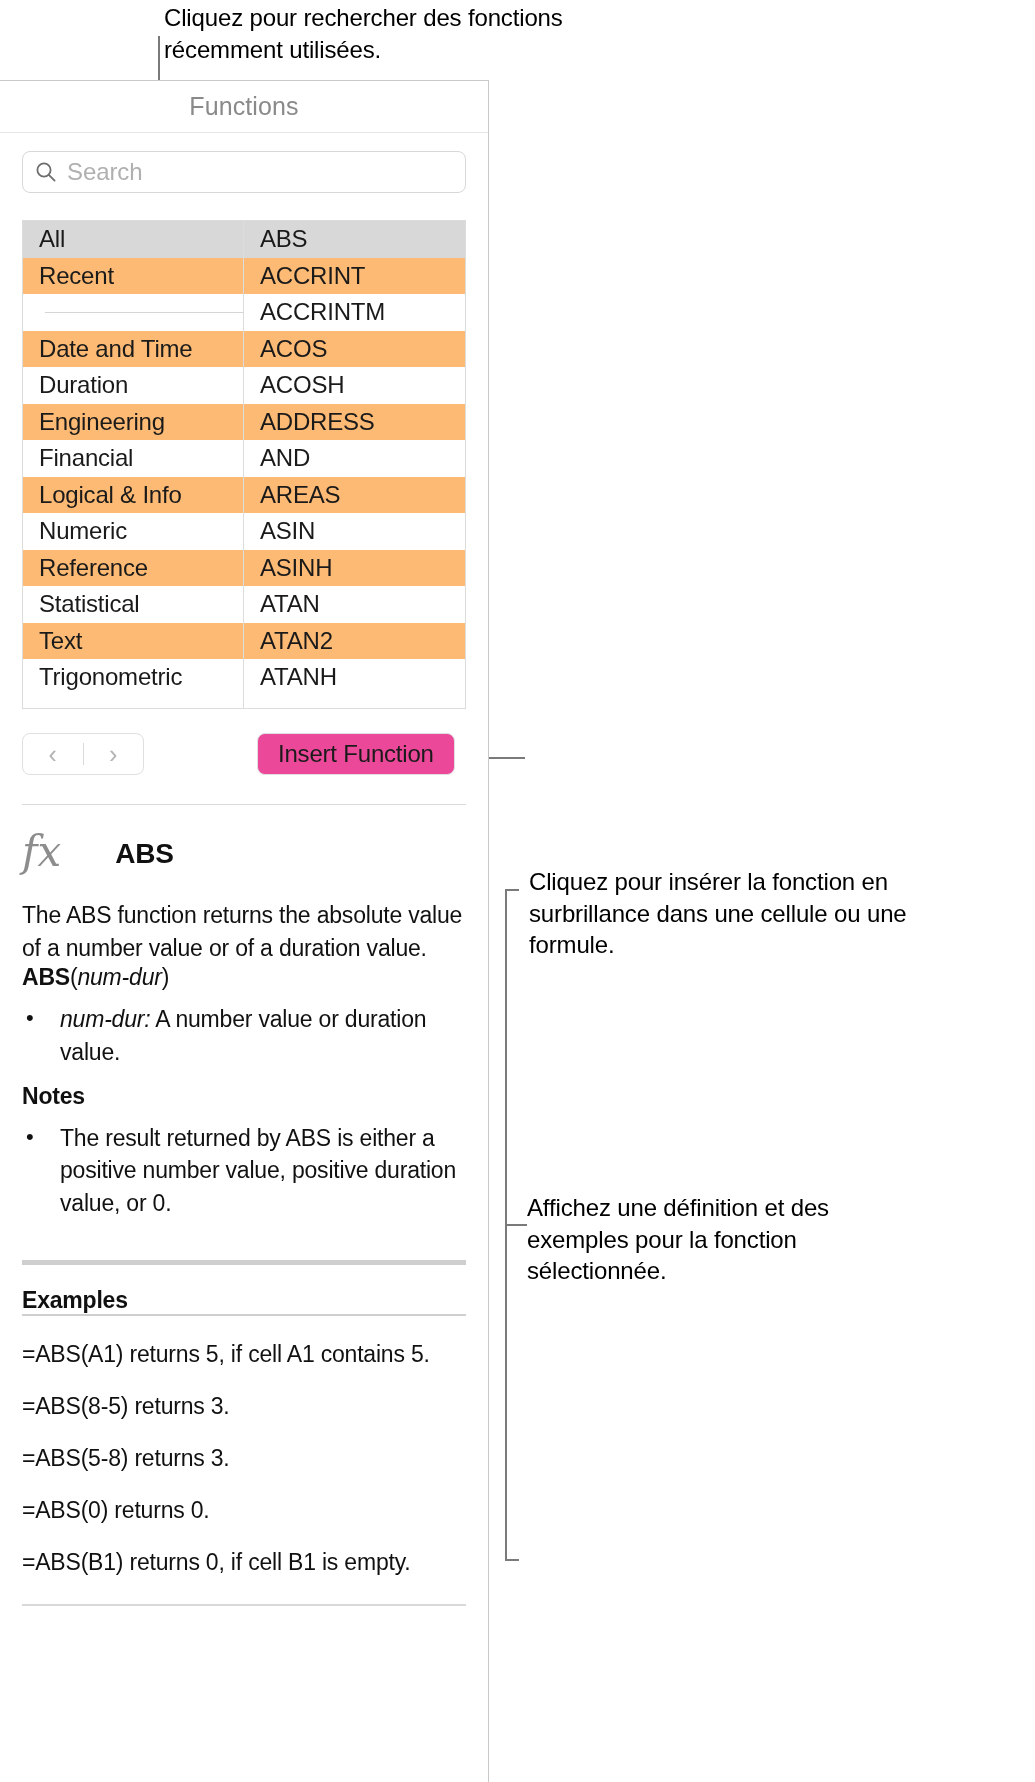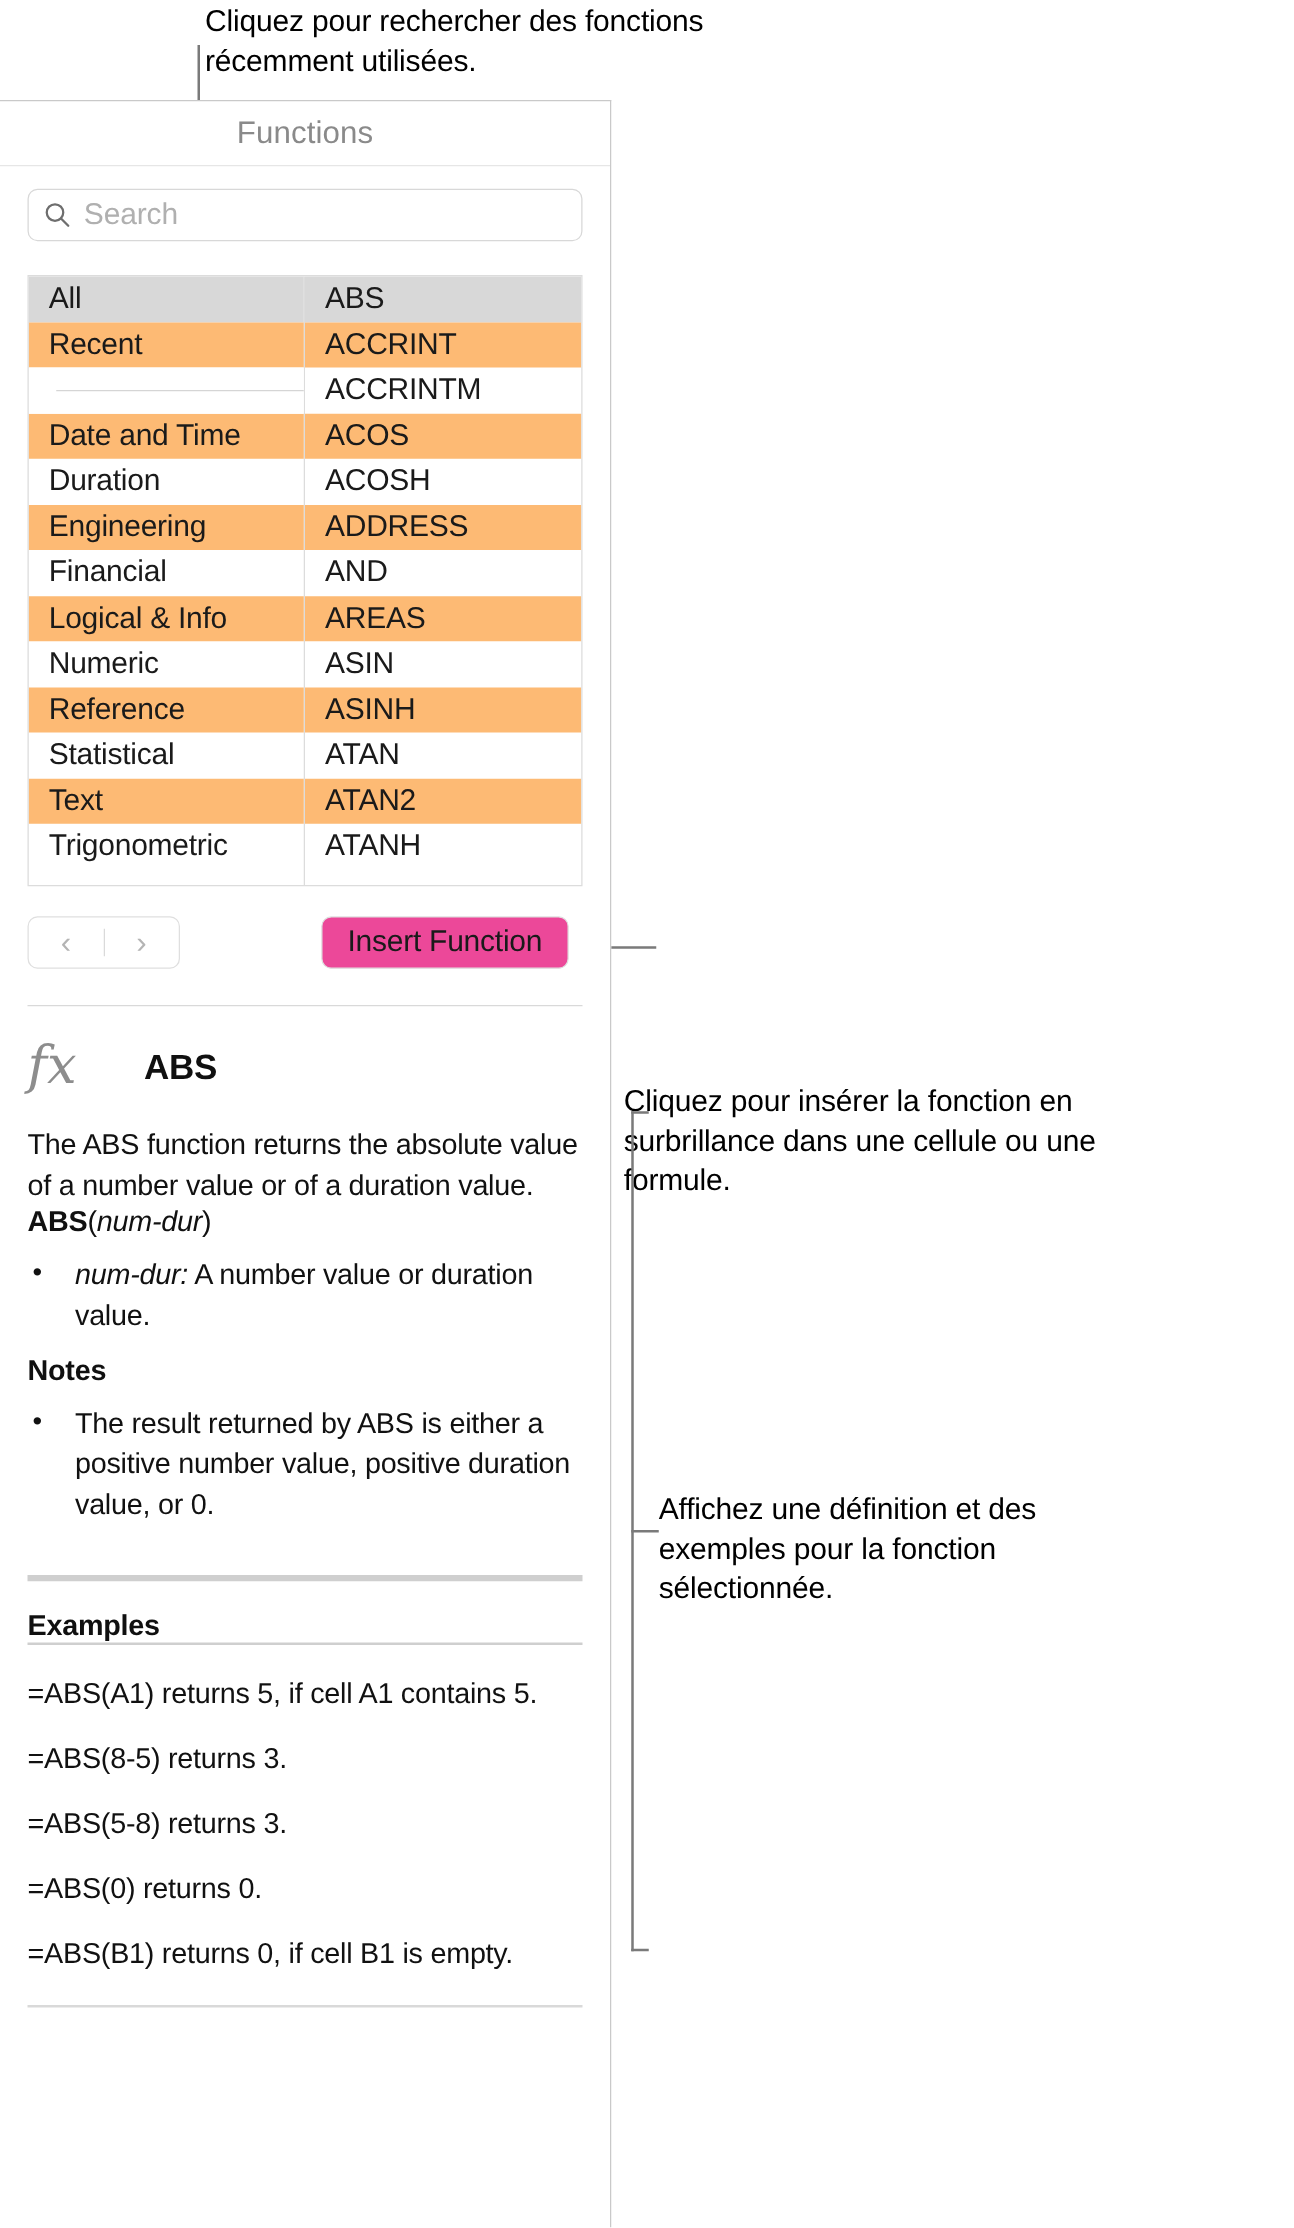--- a/index.html
+++ b/index.html
@@ -14,21 +14,21 @@
 
   
   .callout-text {
     position: absolute;
     font-size: 24px;
     line-height: 1.32;
     color: #000000;
     letter-spacing: -0.15px;
   }
   #callout-top { left: 164px; top: 2px; width: 400px; }
-  #callout-insert { left: 499px; top: 866px; width: 380px; }
+  #callout-insert { left: 529px; top: 866px; width: 380px; }
   #callout-detail { left: 527px; top: 1192px; width: 360px; }
 
   
   .leader {
     position: absolute;
     background: #7a7a7a;
   }
   #leader-top-vert { left: 158px; top: 36px; width: 2px; height: 215px; }
   #leader-insert-horz { left: 444px; top: 757px; width: 81px; height: 2px; }
 

